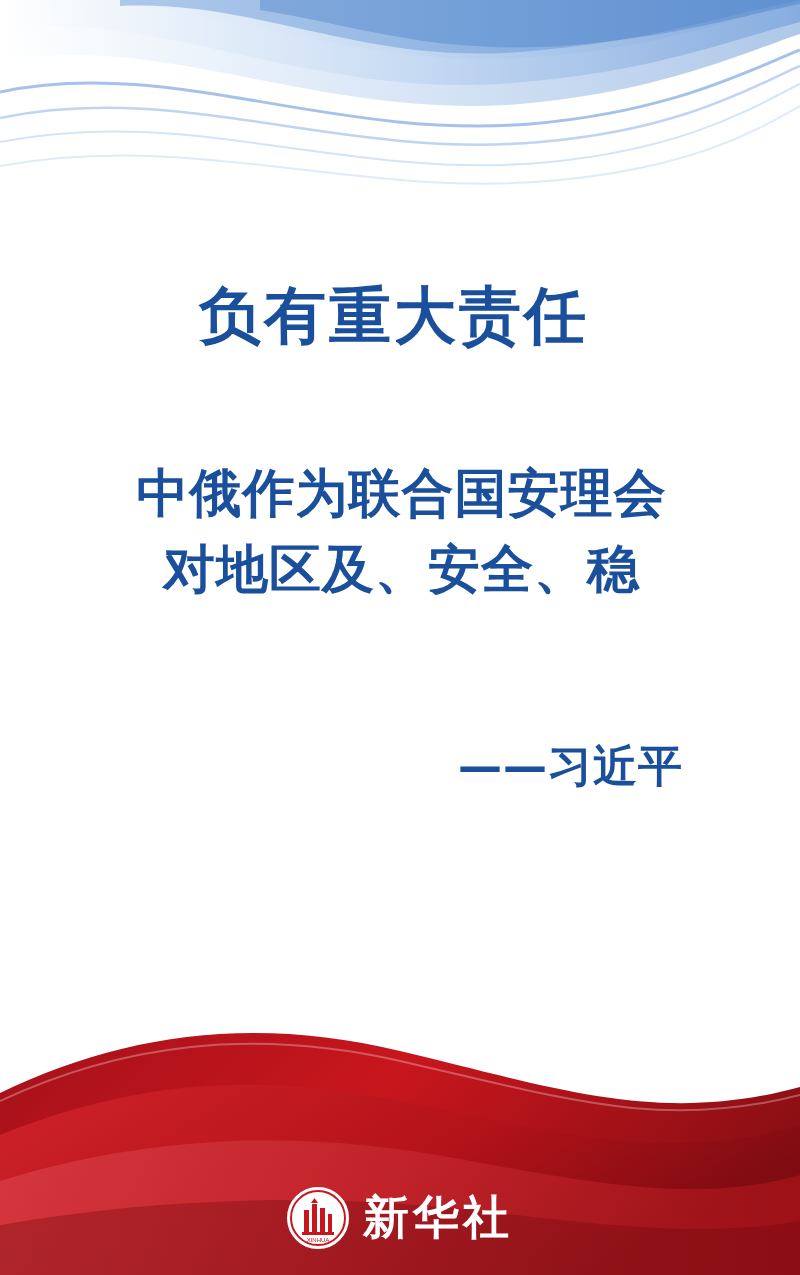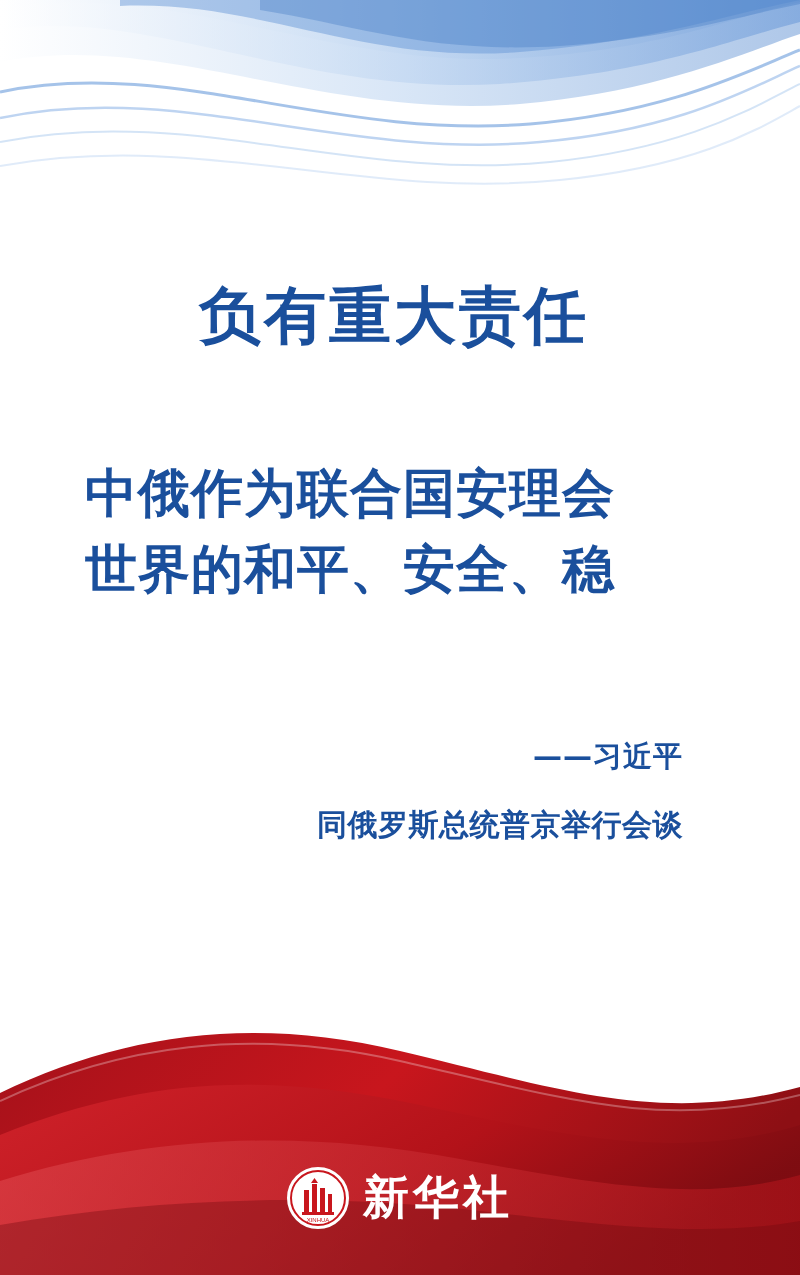--- a/index.html
+++ b/index.html
@@ -63,51 +63,51 @@
   }
 
   .quote {
     margin: 105px 0 0 0;
     padding: 0 10px 0 25px;
     color: #1a4f9c;
     font-size: 52px;
     font-weight: bold;
     line-height: 1.45;
     letter-spacing: 1px;
-    text-align: left;
+    text-align: center;
     font-family: "DejaVu Sans", "Liberation Sans", sans-serif;
   }
 
   .attribution {
     margin: 130px 0 0 0;
     text-align: right;
     padding-right: 45px;
     color: #1a4f9c;
-    font-size: 29px;
+    font-size: 44px;
     font-weight: bold;
     letter-spacing: 1px;
     font-family: "DejaVu Sans", "Liberation Sans", sans-serif;
   }
 
   .meta {
     margin: 28px 0 0 0;
     text-align: right;
     padding-right: 45px;
     color: #1a4f9c;
     font-size: 30px;
     font-weight: bold;
     line-height: 1.35;
     letter-spacing: 0.5px;
     font-family: "DejaVu Sans", "Liberation Sans", sans-serif;
   }
 
   
   .logo-row {
     position: absolute;
-    bottom: 46px;
+    bottom: 26px;
     left: 0;
     width: 800px;
     display: flex;
     align-items: center;
     justify-content: center;
     gap: 14px;
   }
   .logo-mark {
     width: 62px;
     height: 62px;
@@ -166,27 +166,26 @@
       <path d="M0,166 C200,130 360,200 560,180 C700,166 760,128 800,106" fill="none" stroke="#dbe8f8" stroke-width="2" opacity="0.85"></path>
     </svg>
   </div>
 
   <div class="content">
 
     <div class="headline">负有重大责任</div>
 
     <div class="quote">
       <div>中俄作为联合国安理会</div>
-      <div>世界的和平、安全、稳</div>
+      <div>对地区及、安全、稳</div>
     </div>
 
     <div class="attribution">——习近平</div>
 
     <div class="meta">
-      <div>同俄罗斯总统普京举行会谈</div>
     </div>
 
   </div>
 
   <div class="bottom-wave">
     <svg width="800" height="300" viewBox="0 0 800 300" xmlns="http://www.w3.org/2000/svg" aria-hidden="true">
       <defs>
         <linearGradient id="rg1" x1="0" y1="0" x2="1" y2="0.3">
           <stop offset="0%" stop-color="#a5111a"></stop>
           <stop offset="50%" stop-color="#c8161d"></stop>

